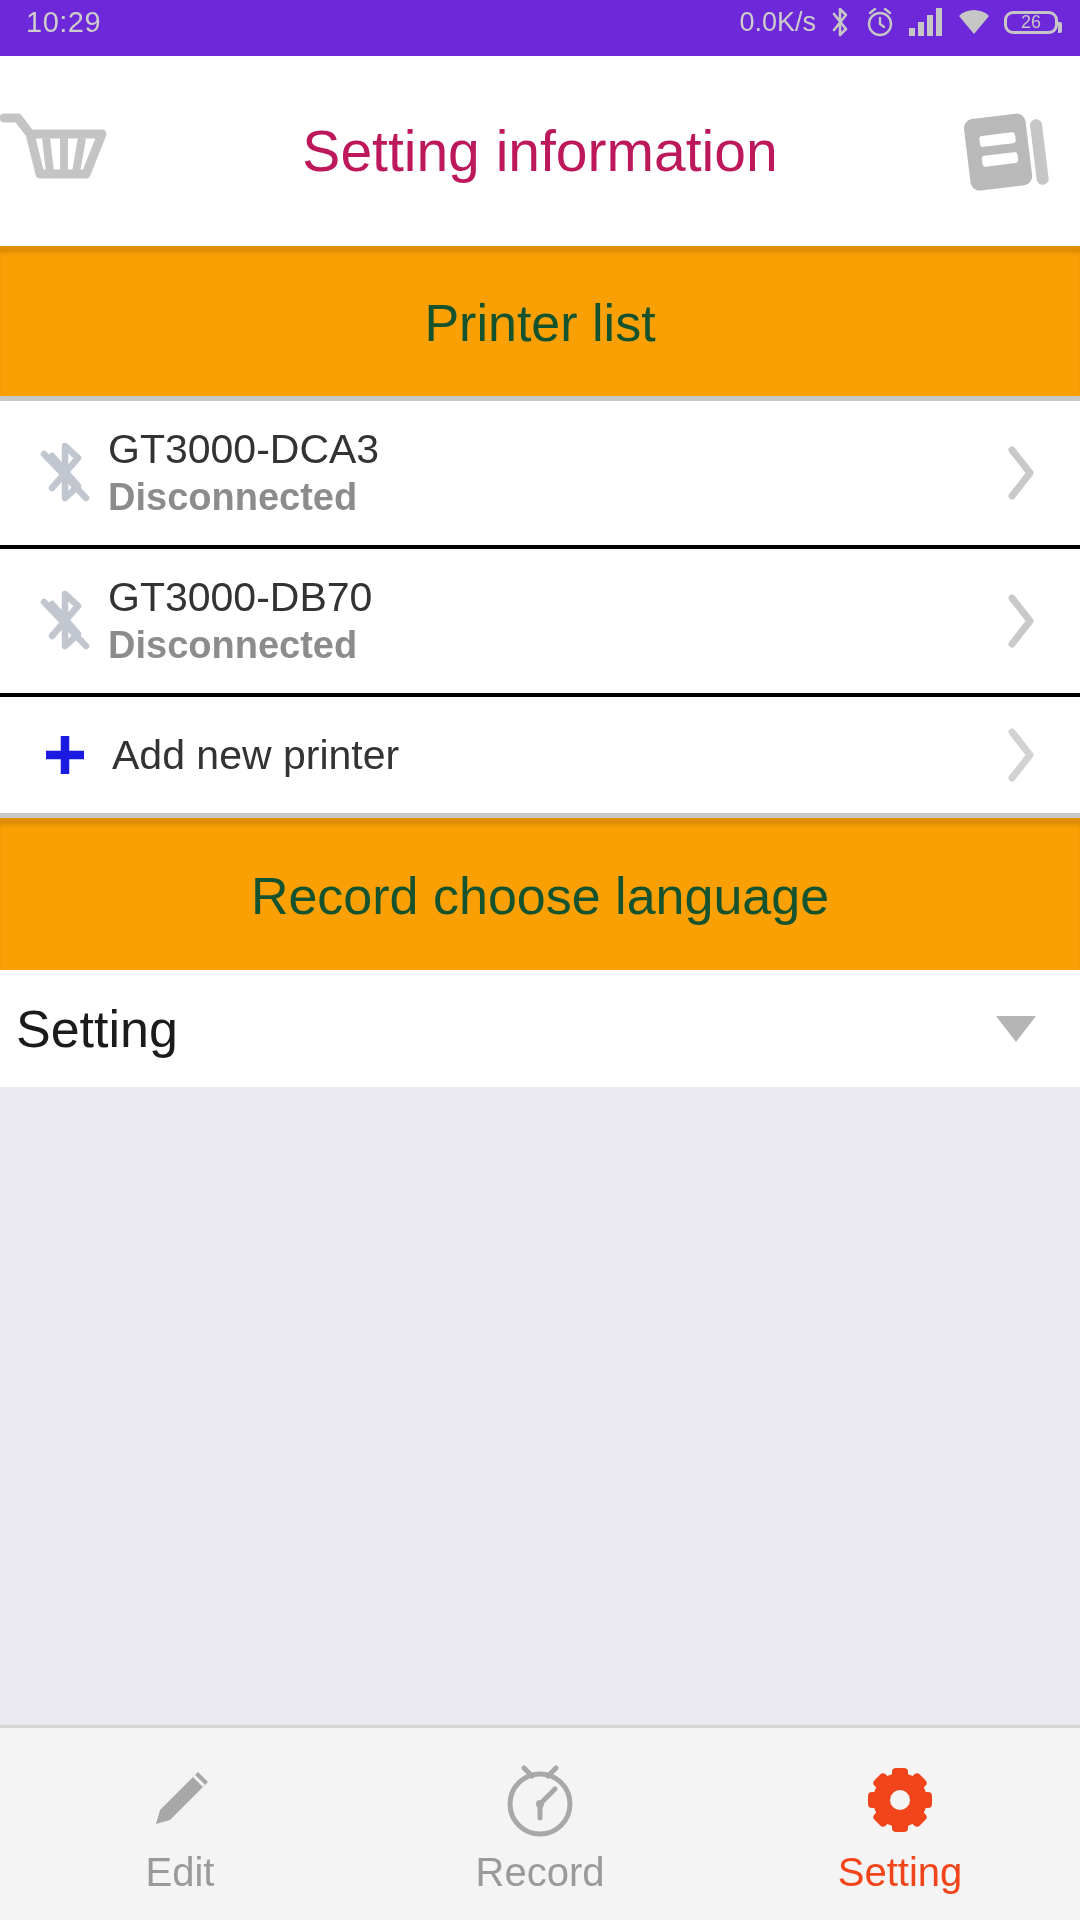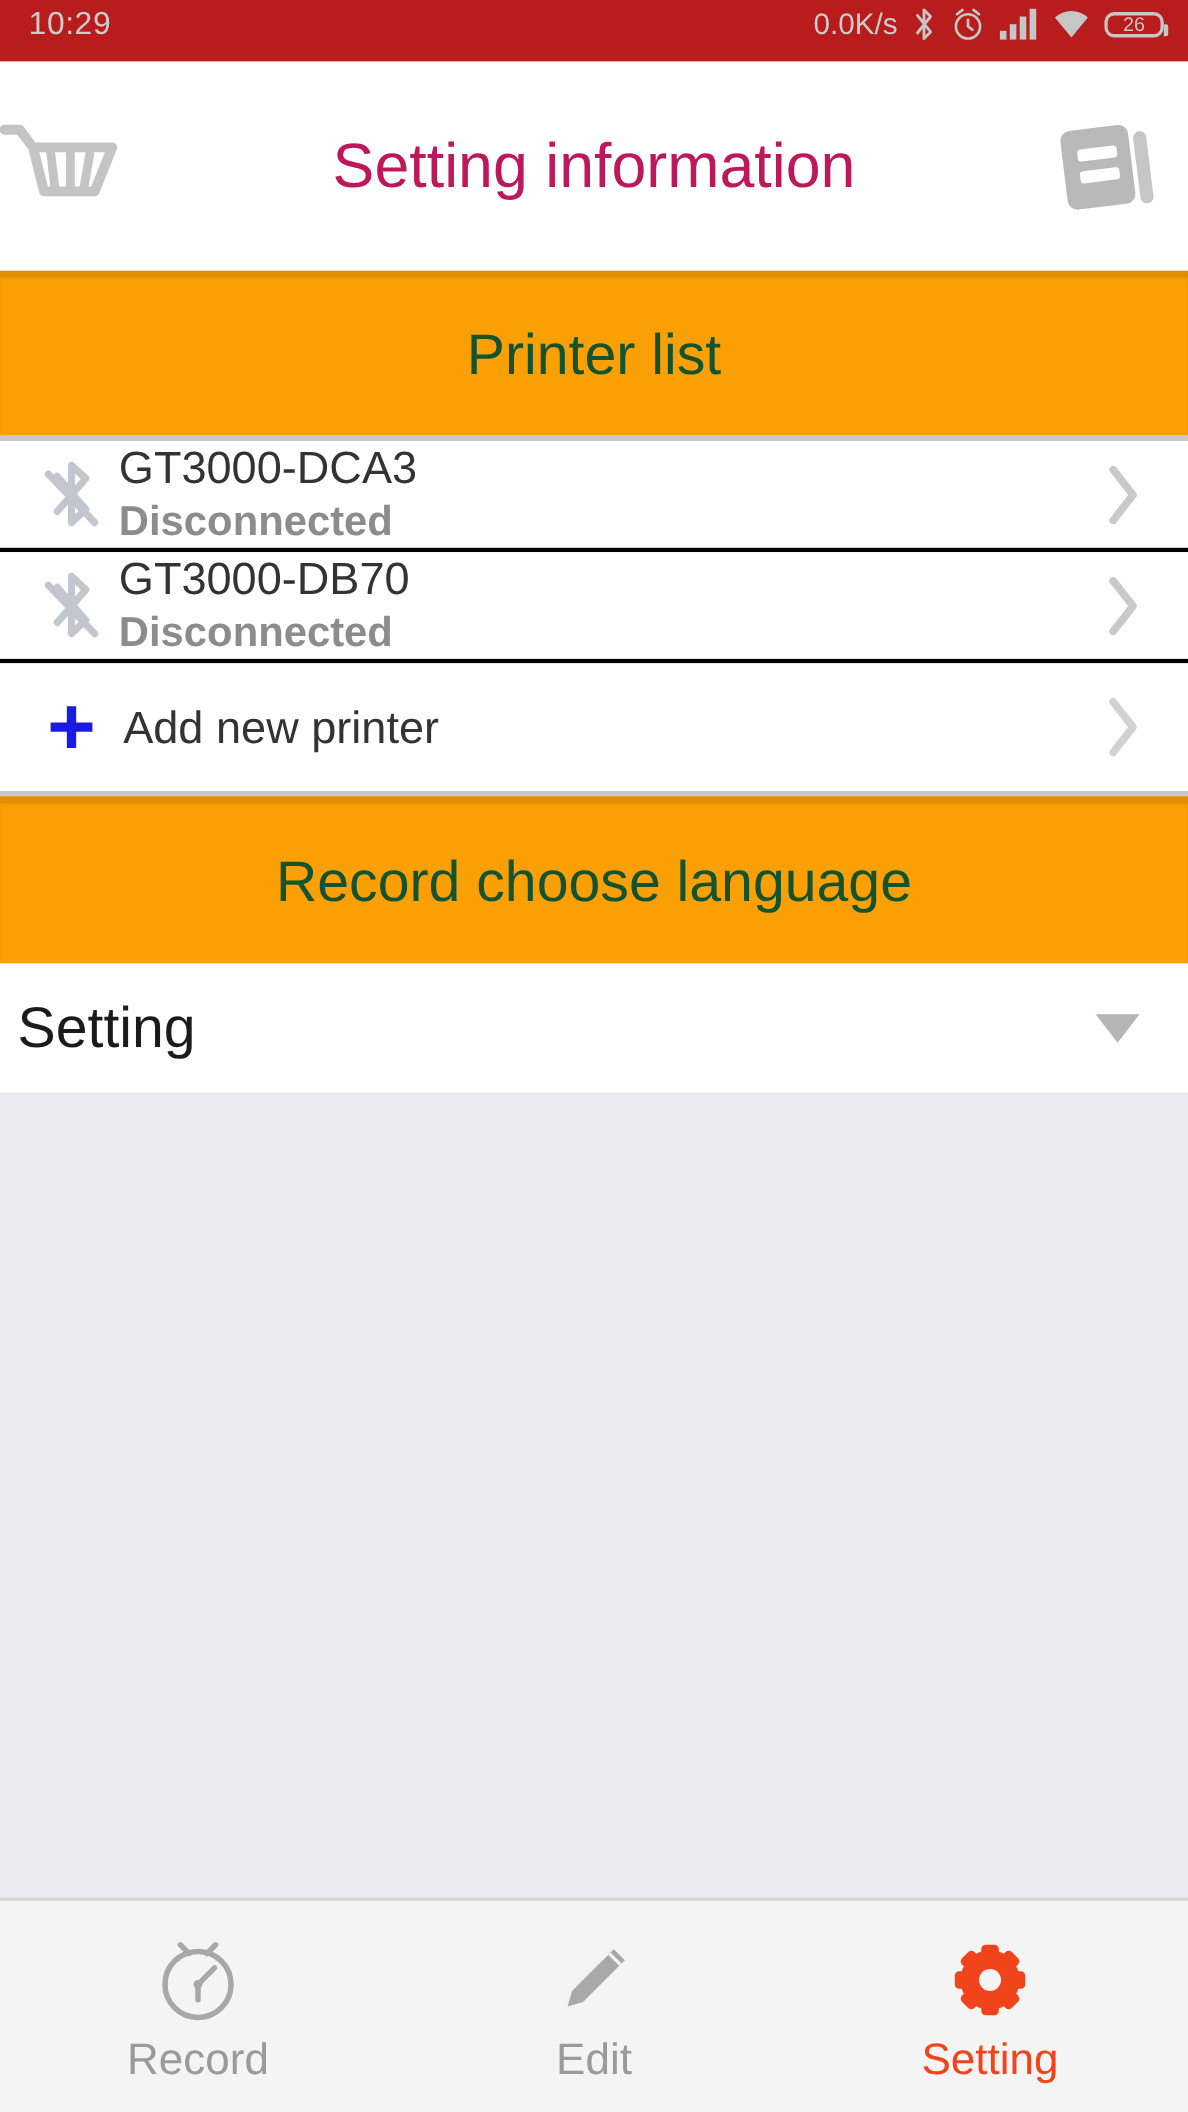--- a/index.html
+++ b/index.html
@@ -6,21 +6,21 @@
   html, body {
     width:1080px; height:1920px;
     background:#ffffff;
     font-family:"Liberation Sans", sans-serif;
     overflow:hidden;
   }
   .screen { position:relative; width:1080px; height:1920px; background:#ffffff; display:flex; flex-direction:column; }
 
   
   .statusbar{
-    height:56px; background:#b91c1c; color:#c9c9c9;
+    height:56px; background:#6d28d9; color:#c9c9c9;
     display:flex; align-items:center; justify-content:space-between;
     padding:0 22px 12px 26px; flex:0 0 56px;text-align:center;
   }
   .sb-time{ font-size:29px; letter-spacing:.5px; color:#cccccc; }
   .sb-right{ display:flex; align-items:center; gap:12px; }
   .sb-speed{ font-size:27px; color:#cccccc; }
   .sb-ic{ display:inline-flex; align-items:center; justify-content:center; }
   .batt{
     width:54px; height:23px; border:3px solid #c6c6c6; border-radius:9px;
     font-size:18px; color:#c6c6c6; display:flex; align-items:center; justify-content:center;
@@ -48,21 +48,21 @@
   .band-printer{ flex:0 0 150px; }
   .band-lang{ flex:0 0 152px; }
   .hairline{ flex:0 0 5px; background:#c8c8c8; }
 
   
   .list{ background:#ffffff; }
   .row{
     position:relative; display:flex; align-items:center;
     padding:0 36px 0 26px; background:#ffffff;
   }
-  .row-printer{ height:101px; border-bottom:4px solid #000000; }
+  .row-printer{ height:148px; border-bottom:4px solid #000000; }
   .row-add{ height:116px; }
   .row-icon{ width:78px; flex:0 0 78px; display:flex; align-items:center; justify-content:center; }
   .row-text{ flex:1 1 auto; display:flex; flex-direction:column; justify-content:center; padding-left:4px; }
   .row-name{ font-size:41px; color:#333333; line-height:1.16; }
   .row-status{ font-size:38px; color:#8c8c8c; line-height:1.18; margin-top:2px;font-weight:bold; }
   .row-add-label{ font-size:41px; color:#333333; padding-left:8px; }
   .chev{ flex:0 0 46px; display:flex; align-items:center; justify-content:center; }
 
   
   .lang-select{
@@ -216,38 +216,38 @@
     <span class="caret"></span>
   </div>
 
   <div class="filler"></div>
 
   <div class="navbar">
 
     <div class="navitem">
       <span class="navicon">
         <svg width="84" height="84" viewBox="0 0 84 84">
+          <path d="M60 14 L70 24 L32 62 L18 66 L22 52 Z" fill="#a8a8a8"></path>
+          <path d="M56 18 L66 28" stroke="#f4f4f4" stroke-width="3"></path>
+        </svg>
+      </span>
+      <span class="navlabel">Edit</span>
+    </div>
+
+    <div class="navitem">
+      <span class="navicon">
+        <svg width="84" height="84" viewBox="0 0 84 84">
           <circle cx="42" cy="46" r="30" fill="none" stroke="#a8a8a8" stroke-width="5"></circle>
           <path d="M42 46 L57 31" stroke="#a8a8a8" stroke-width="5" stroke-linecap="round"></path>
           <path d="M42 46 L42 60" stroke="#a8a8a8" stroke-width="5" stroke-linecap="round"></path>
           <path d="M26 10 L34 18 M58 10 L50 18" stroke="#a8a8a8" stroke-width="5" stroke-linecap="round"></path>
           <circle cx="42" cy="46" r="4" fill="#a8a8a8"></circle>
         </svg>
       </span>
       <span class="navlabel">Record</span>
-    </div>
-
-    <div class="navitem">
-      <span class="navicon">
-        <svg width="84" height="84" viewBox="0 0 84 84">
-          <path d="M60 14 L70 24 L32 62 L18 66 L22 52 Z" fill="#a8a8a8"></path>
-          <path d="M56 18 L66 28" stroke="#f4f4f4" stroke-width="3"></path>
-        </svg>
-      </span>
-      <span class="navlabel">Edit</span>
     </div>
 
     <div class="navitem active">
       <span class="navicon">
         <svg width="84" height="84" viewBox="0 0 84 84">
           <g fill="#f1441a">
             <rect x="34" y="10" width="16" height="64" rx="4"></rect>
             <rect x="34" y="10" width="16" height="64" rx="4" transform="rotate(45 42 42)"></rect>
             <rect x="34" y="10" width="16" height="64" rx="4" transform="rotate(90 42 42)"></rect>
             <rect x="34" y="10" width="16" height="64" rx="4" transform="rotate(135 42 42)"></rect>

